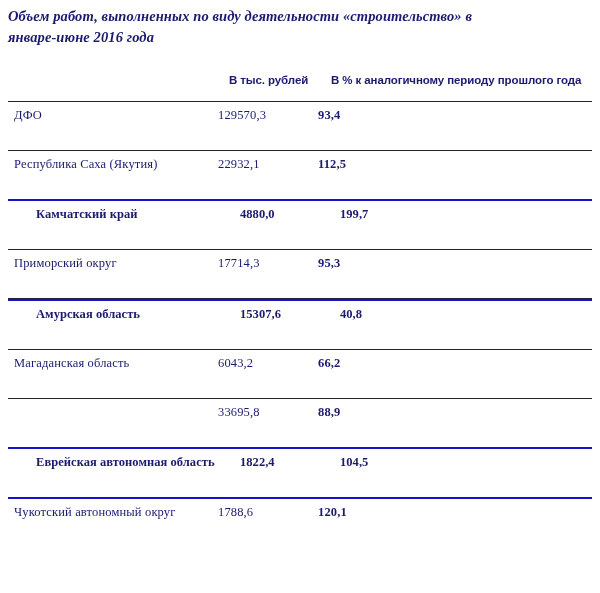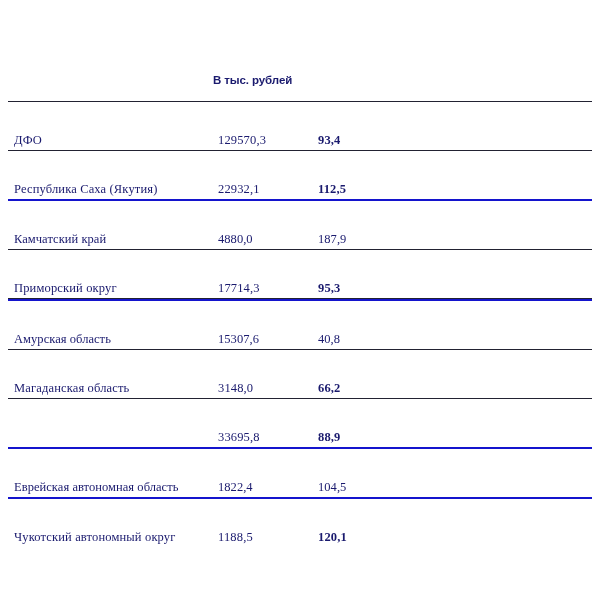--- a/index.html
+++ b/index.html
@@ -40,21 +40,21 @@
     line-height: 21px;
     color: #1a1a6e;
     white-space: nowrap;
     letter-spacing: 0.1px;
   }
 
   
   .col-headers {
     position: absolute;
     top: 73px;
-    left: 0;
+    left: 16px;
     width: 564px;
     height: 22px;
   }
   .col-head {
     position: absolute;
     top: 0;
     font-family: "Liberation Sans", "DejaVu Sans", sans-serif;
     font-weight: bold;
     font-size: 11.5px;
     line-height: 14px;
@@ -88,45 +88,51 @@
   }
   .row-inner {
     position: absolute;
     left: 0;
     top: 0;
     width: 600px;
     height: 48px;
   }
   .cell {
     position: absolute;
-    top: 31px;
+    top: 6px;
     font-family: "Liberation Serif", "DejaVu Serif", serif;
     font-size: 12.5px;
     line-height: 15px;
     color: #1a1a6e;
     white-space: nowrap;
     letter-spacing: 0.15px;
   }
   .cell.name  { left: 14px; }
   .cell.v1    { left: 218px; }
   .cell.v2    { left: 318px; font-weight: bold; }
 
   .row.strong .cell {
-    font-weight: normal;
+    font-weight: bold;
     letter-spacing: 0.05px;
+    margin-left: 22px;
   }
 </style>
 </head>
 <body>
 
 <div id="page">
 
+  <div class="title-block">
+    <div class="title-line">Объем работ, выполненных по виду деятельности «строительство» в</div>
+    <div class="title-line">январе-июне 2016 года</div>
+  </div>
 
   <div class="col-headers">
     <div class="col-head c1">В тыс. рублей</div>
+    <div class="col-head c2">В % к аналогичному периоду прошлого года</div>
   </div>
 
   <div class="table" id="table-body">
       <div class="rule"></div>
       <div class="row">
         <div class="row-inner">
           <div class="cell name">ДФО</div>
           <div class="cell v1">129570,3</div>
           <div class="cell v2">93,4</div>
         </div>
@@ -137,21 +143,21 @@
           <div class="cell name">Республика Саха (Якутия)</div>
           <div class="cell v1">22932,1</div>
           <div class="cell v2">112,5</div>
         </div>
       </div>
       <div class="rule accent"></div>
       <div class="row strong">
         <div class="row-inner">
           <div class="cell name">Камчатский край</div>
           <div class="cell v1">4880,0</div>
-          <div class="cell v2">187,9</div>
+          <div class="cell v2">199,7</div>
         </div>
       </div>
       <div class="rule"></div>
       <div class="row">
         <div class="row-inner">
           <div class="cell name">Приморский округ</div>
           <div class="cell v1">17714,3</div>
           <div class="cell v2">95,3</div>
         </div>
       </div>
@@ -161,21 +167,21 @@
         <div class="row-inner">
           <div class="cell name">Амурская область</div>
           <div class="cell v1">15307,6</div>
           <div class="cell v2">40,8</div>
         </div>
       </div>
       <div class="rule"></div>
       <div class="row">
         <div class="row-inner">
           <div class="cell name">Магаданская область</div>
-          <div class="cell v1">3148,0</div>
+          <div class="cell v1">6043,2</div>
           <div class="cell v2">66,2</div>
         </div>
       </div>
       <div class="rule"></div>
       <div class="row">
         <div class="row-inner">
           <div class="cell v1">33695,8</div>
           <div class="cell v2">88,9</div>
         </div>
       </div>
@@ -184,19 +190,19 @@
         <div class="row-inner">
           <div class="cell name">Еврейская автономная область</div>
           <div class="cell v1">1822,4</div>
           <div class="cell v2">104,5</div>
         </div>
       </div>
       <div class="rule accent"></div>
       <div class="row">
         <div class="row-inner">
           <div class="cell name">Чукотский автономный округ</div>
-          <div class="cell v1">1188,5</div>
+          <div class="cell v1">1788,6</div>
           <div class="cell v2">120,1</div>
         </div>
       </div>
     </div>
 
 </div>
 
 </body></html>

